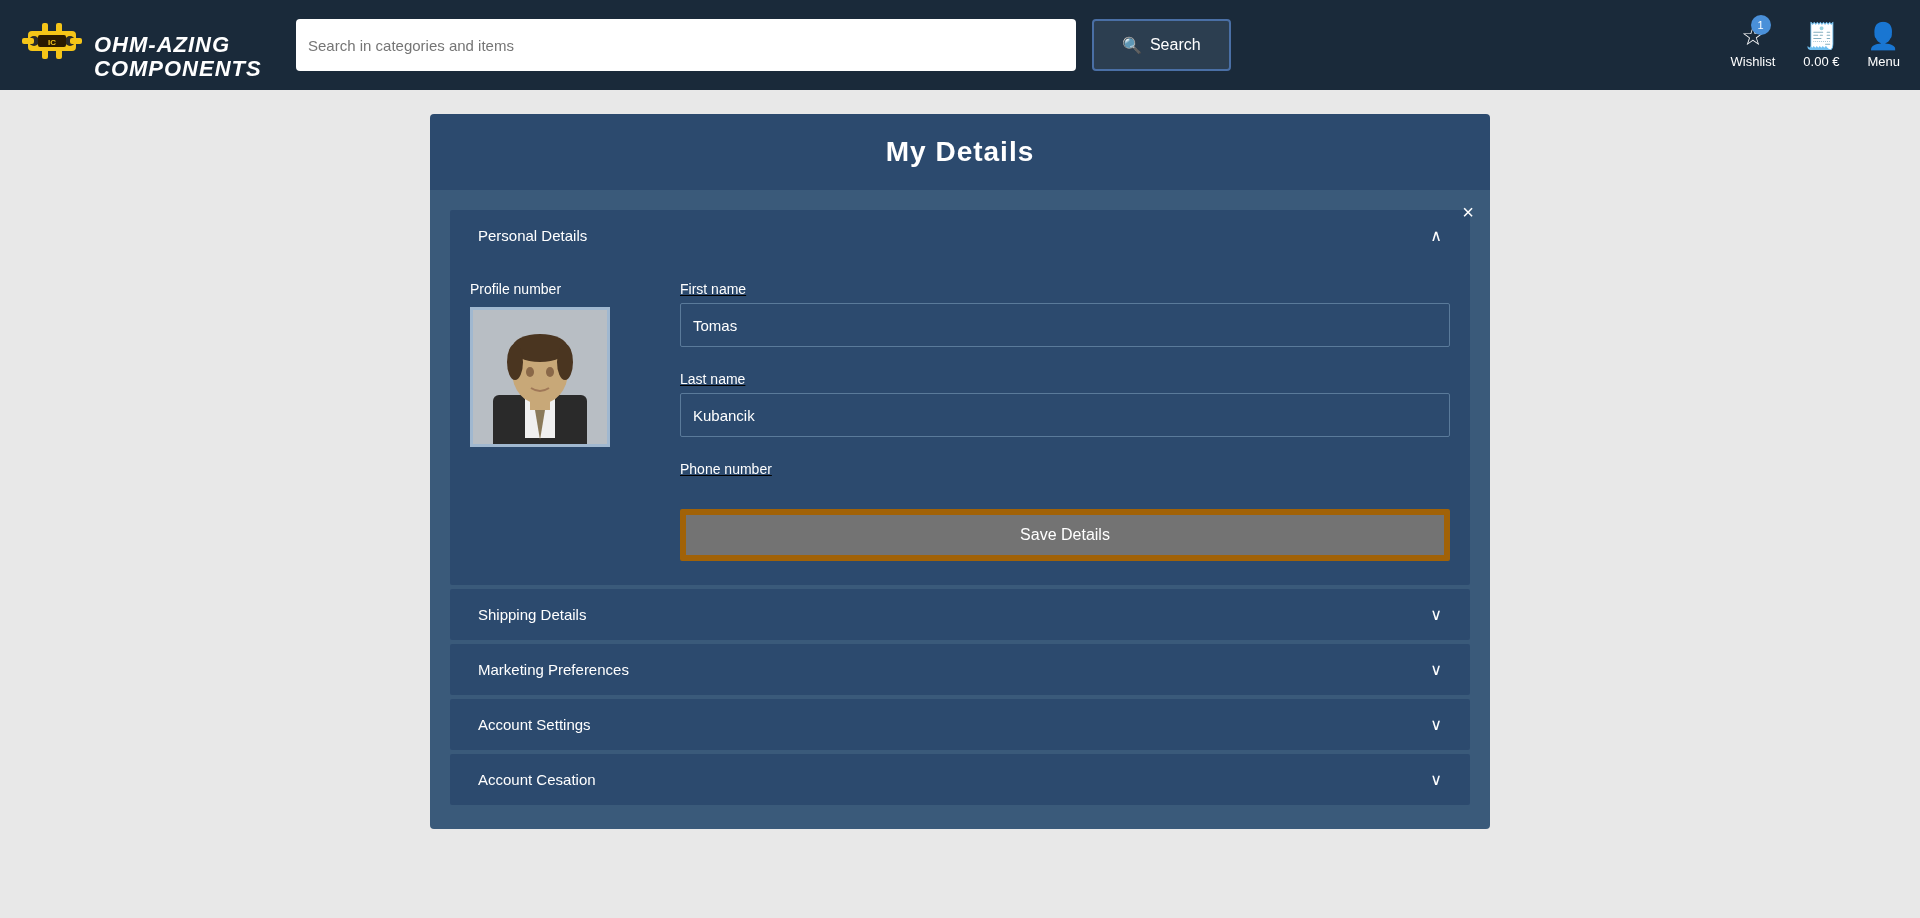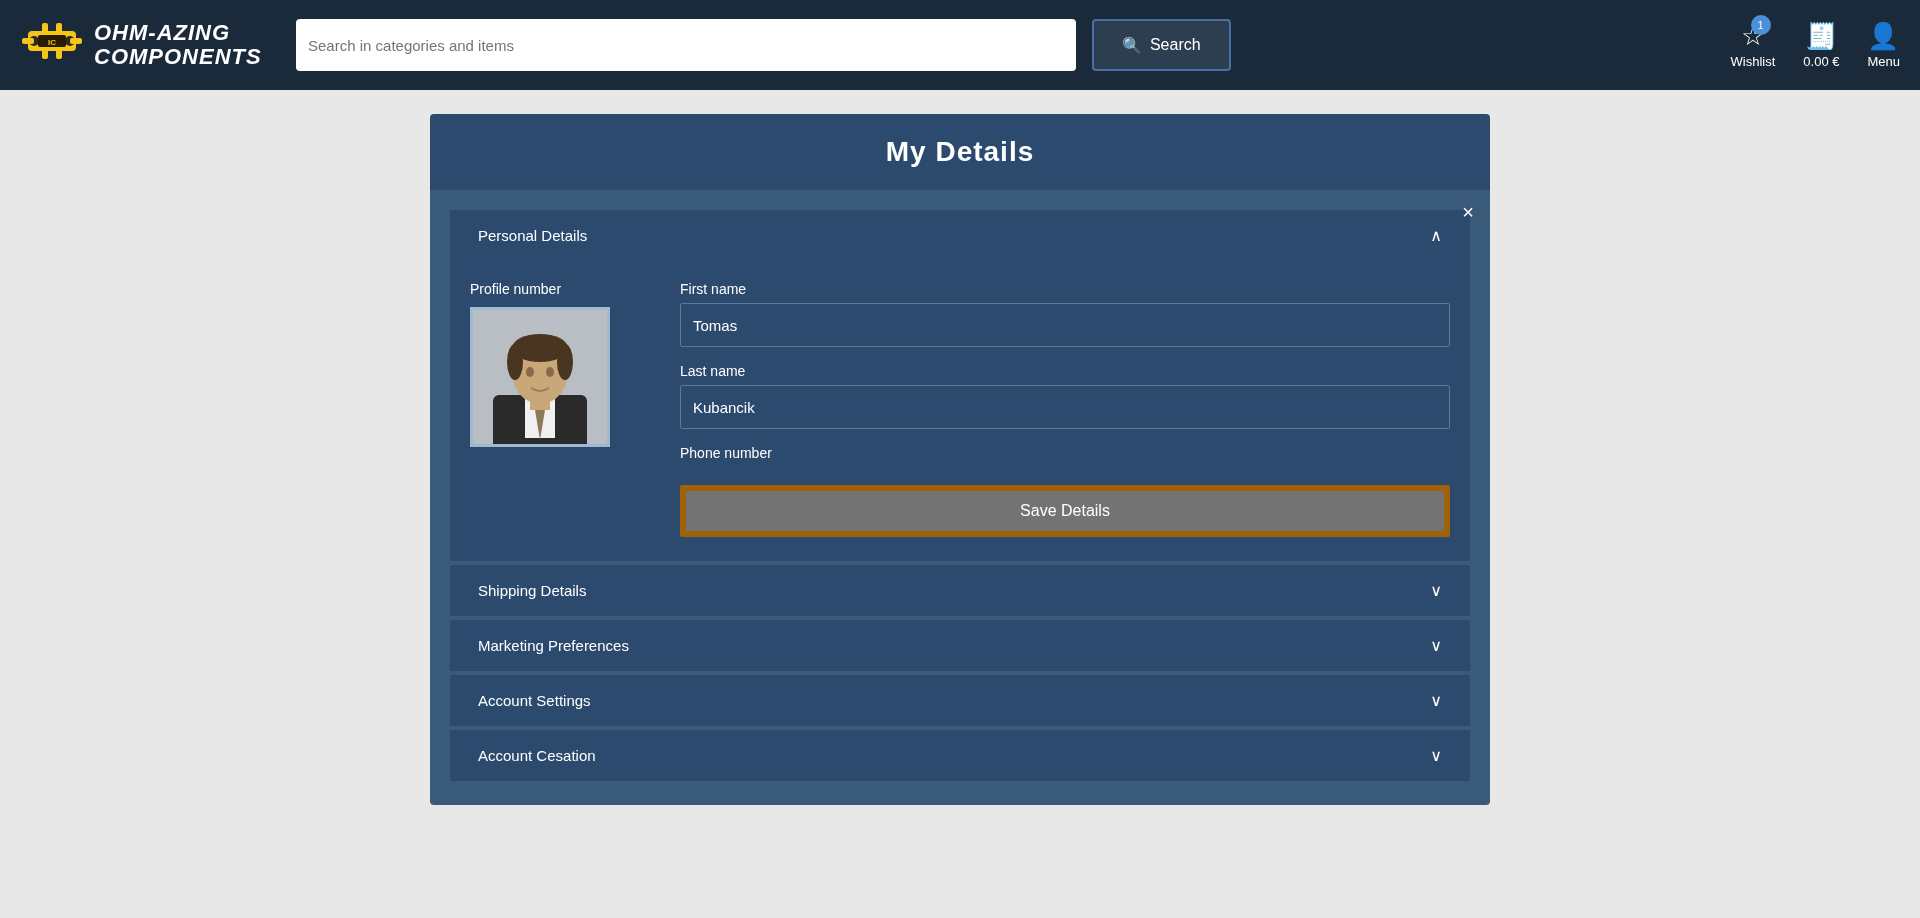--- a/index.html
+++ b/index.html
@@ -9,21 +9,21 @@
     .header {
       background: #1a2a3a;
       height: 90px;
       display: flex;
       align-items: center;
       padding: 0 20px;
       gap: 16px;
     }
     .logo-area {
       display: flex;
-      align-items: center;
+      align-items: flex-end;
       gap: 10px;
       min-width: 260px;
     }
     .logo-icon {
       font-size: 36px;
       color: #f5c518;
     }
     .logo-text {
       color: white;
       font-size: 22px;
@@ -184,21 +184,22 @@
       display: flex;
       align-items: center;
       justify-content: center;
       overflow: hidden;
     }
 
     .form-section {
       flex: 1;
     }
     .form-group {
-      margin-bottom: 16px;
+      margin-bottom: 24px;
+      text-decoration: underline;
     }
     .form-label {
       color: white;
       font-size: 14px;
       margin-bottom: 6px;
       display: block;
     }
     .form-input {
       width: 100%;
       height: 44px;

